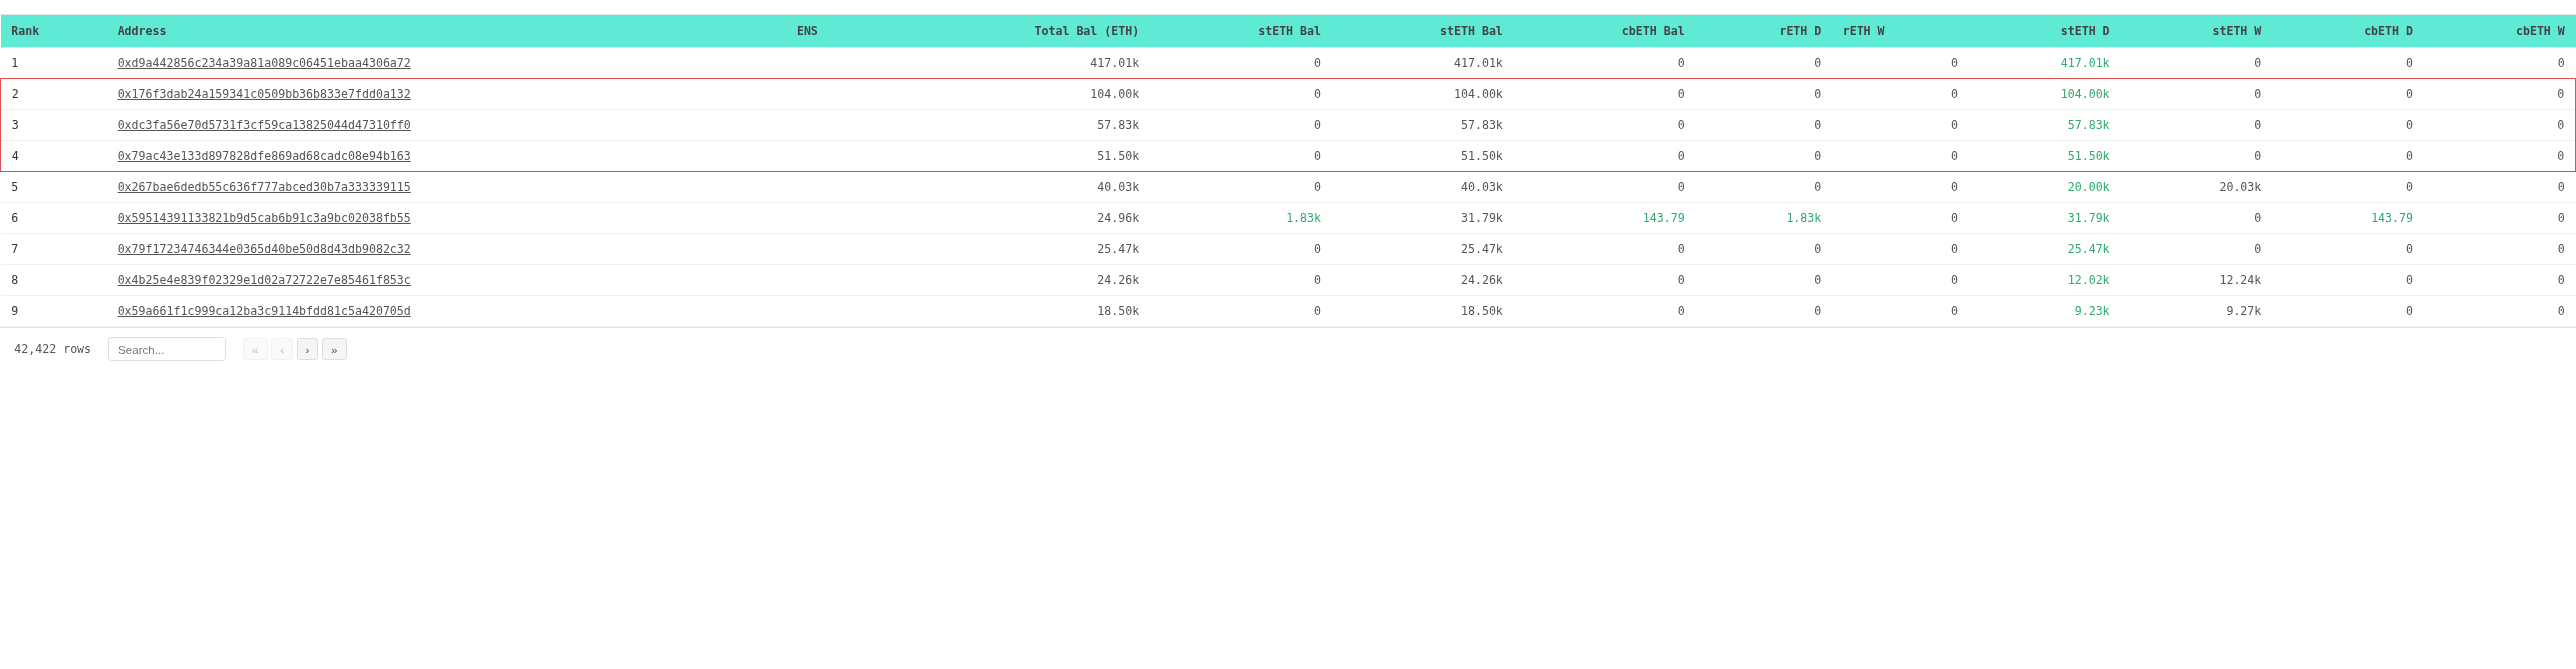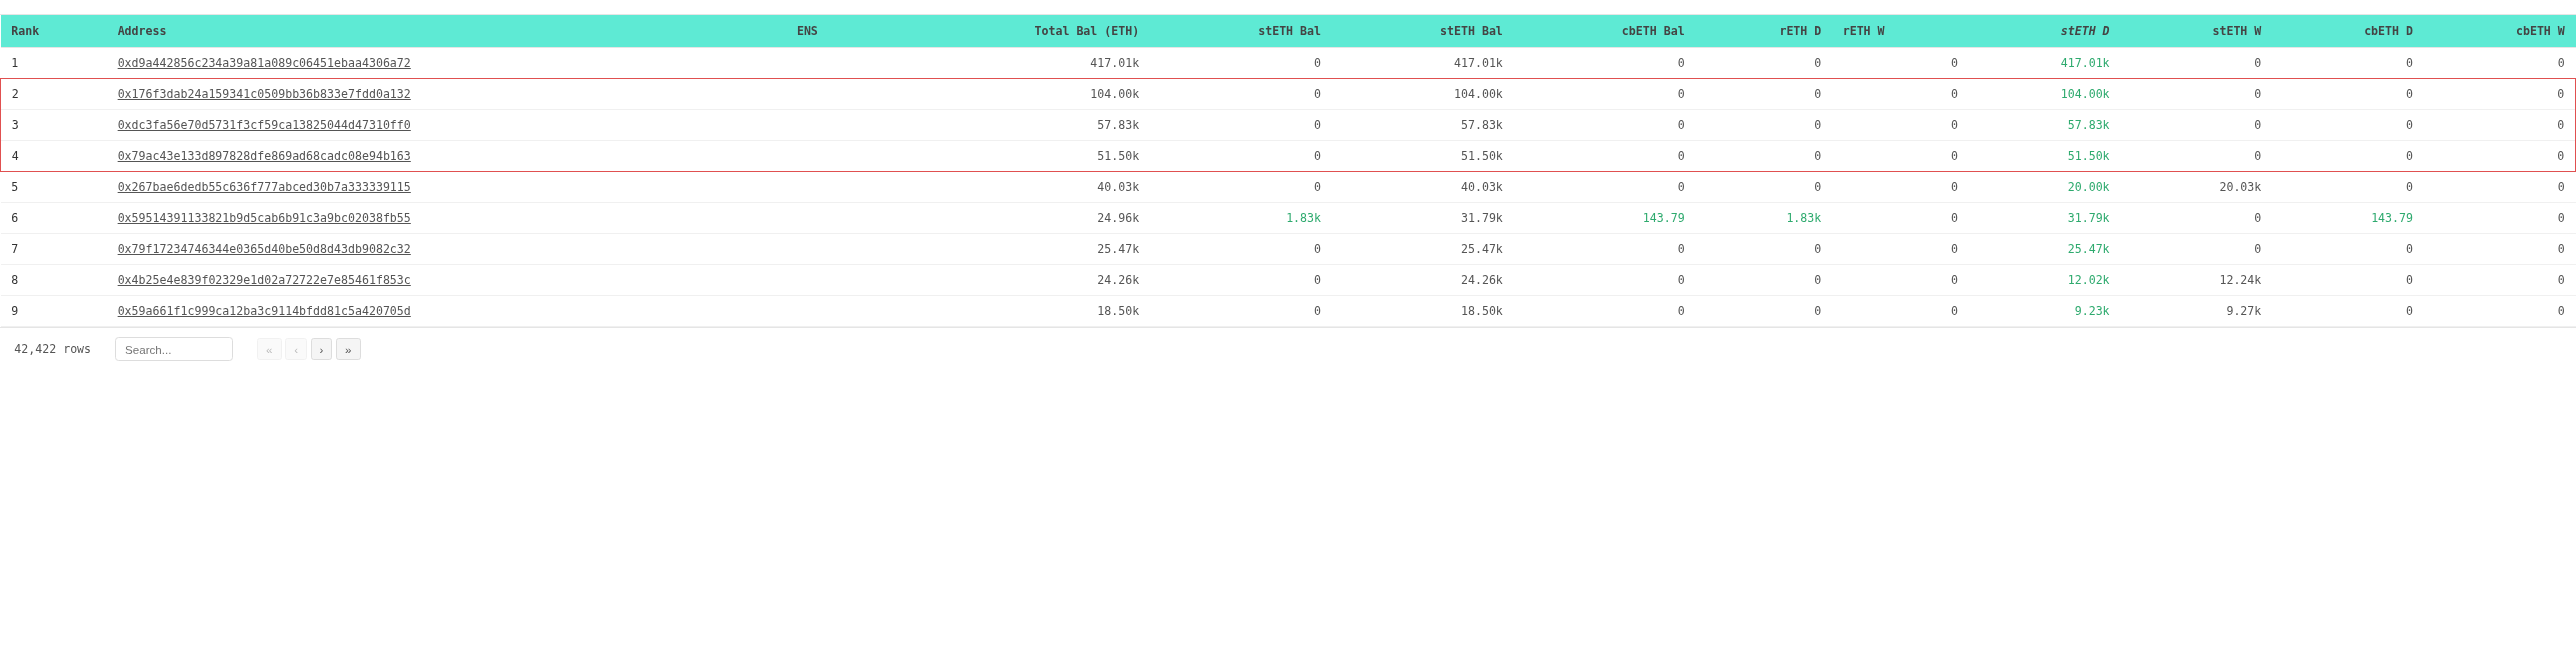--- a/index.html
+++ b/index.html
@@ -70,21 +70,21 @@
     tr.highlight-row-start td { border-top: 1.8px solid #e05050; }
     tr.highlight-row-mid td:first-child { border-left: 1.8px solid #e05050; }
     tr.highlight-row-mid td:last-child { border-right: 1.8px solid #e05050; }
     tr.highlight-row-end td:first-child { border-left: 1.8px solid #e05050; border-bottom: 1.8px solid #e05050; }
     tr.highlight-row-end td:last-child { border-right: 1.8px solid #e05050; border-bottom: 1.8px solid #e05050; }
     tr.highlight-row-end td { border-bottom: 1.8px solid #e05050; }
 
     .footer-bar {
       display: flex;
       align-items: center;
-      gap: 24px;
+      gap: 17px;
       padding: 9px 14.3px;
       border-top: 0.9px solid #e5e5e5;
       background: #fff;
     }
     .row-count {
       font-size: 11.6px;
       color: #555;
       font-weight: 500;
     }
     .search-input {
@@ -127,21 +127,21 @@
         <tr>
           <th>Rank</th>
           <th>Address</th>
           <th>ENS</th>
           <th style="text-align:right;">Total Bal (ETH)</th>
           <th style="text-align:right;">stETH Bal</th>
           <th style="text-align:right;">stETH Bal</th>
           <th style="text-align:right;">cbETH Bal</th>
           <th style="text-align:right;">rETH D</th>
           <th style="text-align:left;">rETH W</th>
-          <th style="text-align:right;font-style:italic;">stETH D</th>
+          <th style="text-align:right;">stETH D</th>
           <th style="text-align:right;">stETH W</th>
           <th style="text-align:right;">cbETH D</th>
           <th style="text-align:right;">cbETH W</th>
         </tr>
       </thead>
       <tbody id="table-body">
 
       <tr>
             <td class="rank-cell">1</td>
             <td class="address-cell"><a href="#">0xd9a442856c234a39a81a089c06451ebaa4306a72</a></td>

